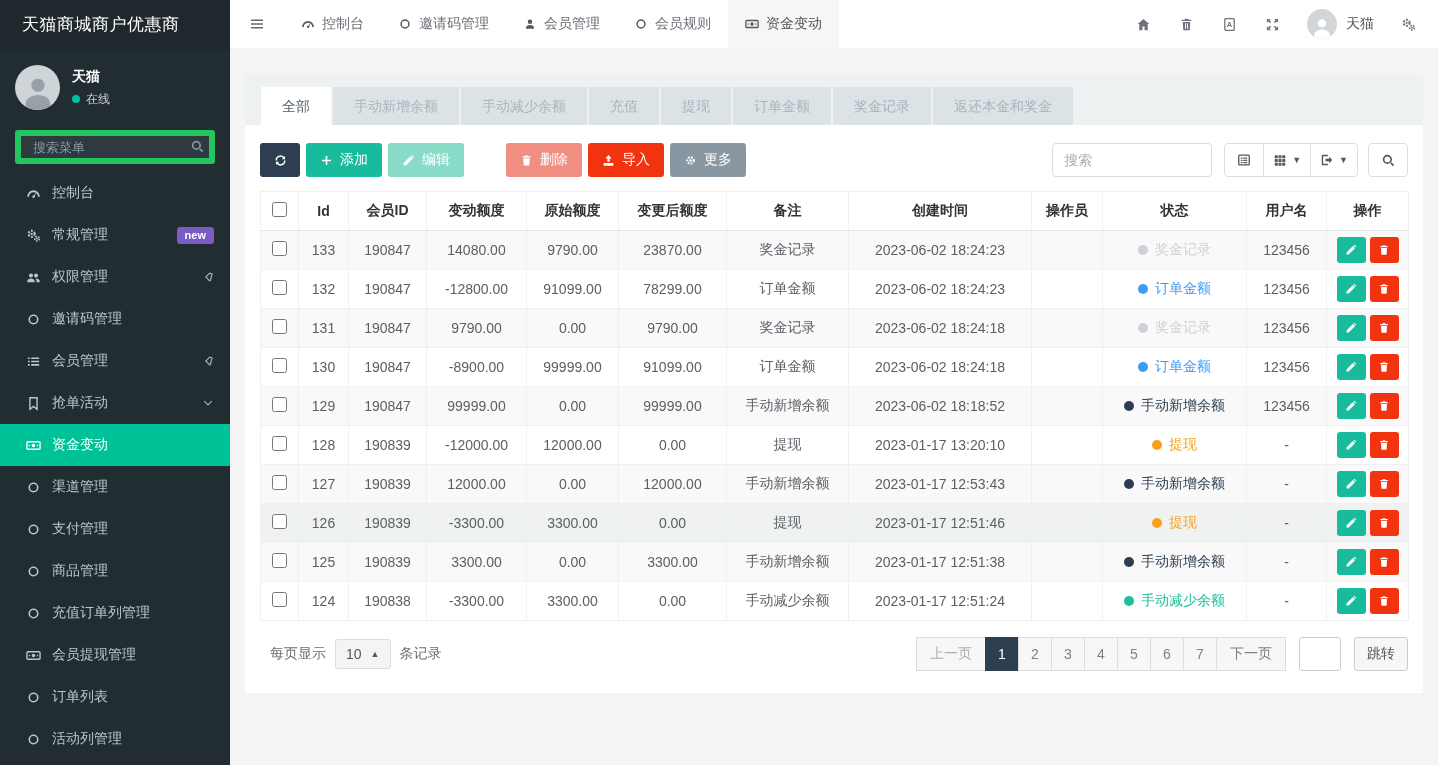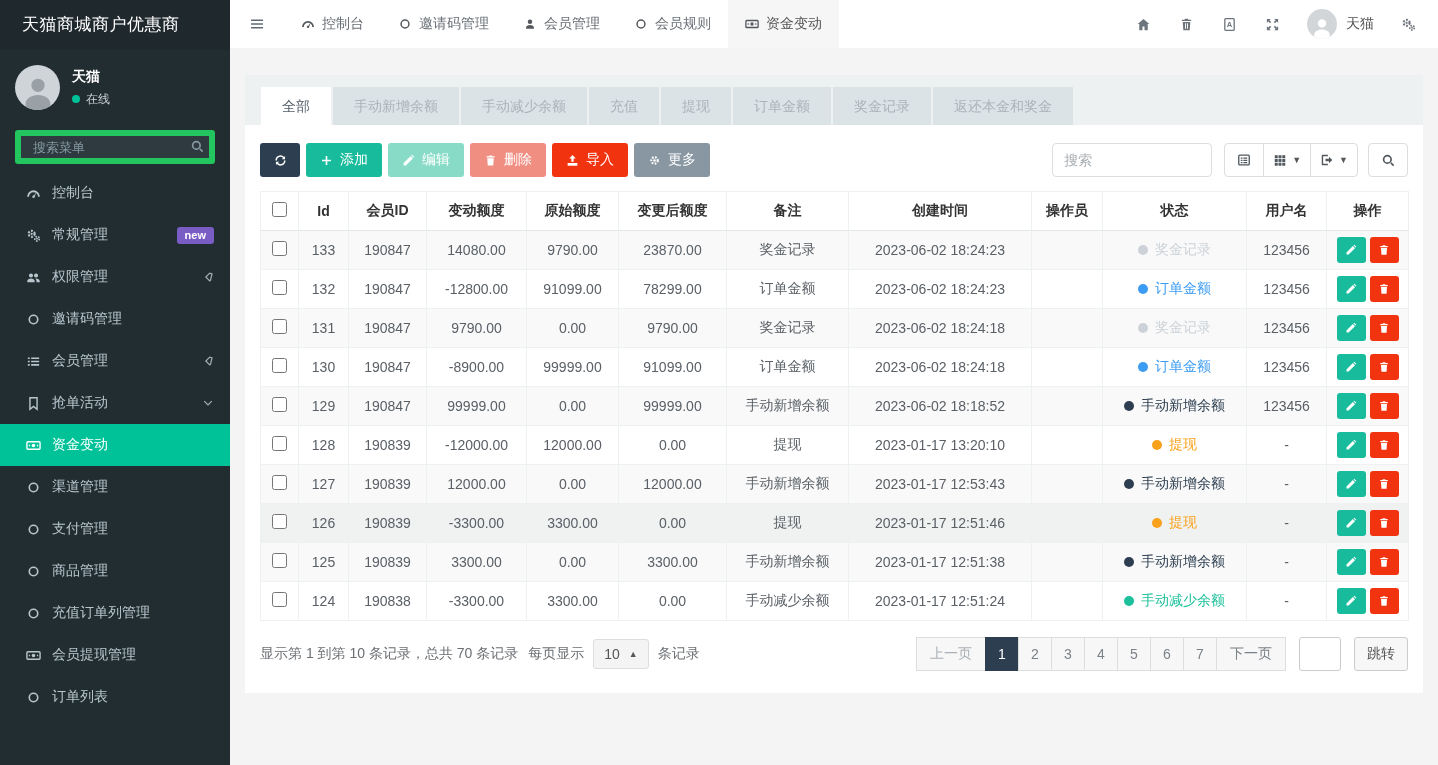--- a/index.html
+++ b/index.html
@@ -46,21 +46,21 @@
   .tab.active { background:#fff; color:#55606a; }
   .card-body { padding:18px 15px 22px; }
 
   
   .toolbar { display:flex; align-items:center; }
   .btn { height:34px; border:none; border-radius:3px; color:#fff; font-size:14px; display:inline-flex; align-items:center; gap:7px; padding:0 14px; margin-right:6px; cursor:pointer; font-family:inherit; }
   .btn .b-icon { font-size:13px; display:flex; }
   .btn-refresh { width:40px; justify-content:center; padding:0; background:var(--dark); }
   .btn-add { background:var(--teal); }
   .btn-edit { background:var(--tealDis); }
-  .btn-del { background:var(--redDis); }
+  .btn-del { background:var(--redDis);margin-left:36px; }
   .btn-import { background:var(--red); }
   .btn-more { background:var(--gray); }
   .toolbar-right { margin-left:auto; display:flex; align-items:center; }
   .search-input { width:160px; height:34px; border:1px solid #ddd; border-radius:4px; padding:12px 11px; font-size:14px; color:#555; font-family:inherit; margin-right:12px; }
   .search-input::placeholder { color:#a9aeb3; }
   .btn-group { display:flex; margin-right:10px; }
   .tool-btn { height:34px; min-width:40px; background:#fff; border:1px solid #ddd; display:flex; align-items:center; justify-content:center; gap:5px; color:#51585e; margin-left:-1px; cursor:pointer; font-size:14px; padding:0 9px; }
   .tool-btn:first-child { border-radius:4px 0 0 4px; margin-left:0; }
   .tool-btn:last-child { border-radius:0 4px 4px 0; }
   .tool-btn .caret { font-size:9px; }
@@ -243,20 +243,28 @@
         </span>
         <span>会员提现管理</span>
       </div>
       <div class="menu-item">
         <span class="mi-icon" style="display: inline-flex;">
           <svg viewBox="0 0 16 16" width="1em" height="1em" fill="currentColor">
             <circle cx="8" cy="8" r="4.5" fill="none" stroke="currentColor" stroke-width="1.7"></circle>
           </svg>
         </span>
         <span>订单列表</span>
+      </div>
+      <div class="menu-item">
+        <span class="mi-icon" style="display: inline-flex;">
+          <svg viewBox="0 0 16 16" width="1em" height="1em" fill="currentColor">
+            <circle cx="8" cy="8" r="4.5" fill="none" stroke="currentColor" stroke-width="1.7"></circle>
+          </svg>
+        </span>
+        <span>活动列管理</span>
       </div>
     </nav>
 </aside>
 
 <header class="navbar">
   <div class="nav-toggle">
       <svg viewBox="0 0 16 16" width="1em" height="1em" fill="currentColor">
         <path d="M2 3.6h12v1.5H2zM2 7.3h12v1.5H2zM2 11h12v1.5H2z"></path>
       </svg>
     </div>
@@ -709,21 +717,20 @@
                   <svg viewBox="0 0 16 16" width="1em" height="1em" fill="currentColor">
                     <path d="M6.4 1.8h3.2l.5 1H13v1.4H3V2.8h2.9zM4 5.2h8l-.6 9H4.6z"></path>
                     <path fill="#fff" d="M6.4 6.6h1v6h-1zM8.6 6.6h1v6h-1z"></path>
                   </svg>
                 </button></td>
             </tr>
           </tbody>
       </table>
 
       <div class="table-footer">
-        <span>显示第 1 到第 10 条记录，总共 70 条记录</span>
         <span style="margin-left:10px">每页显示</span>
         <button class="page-size-btn">
           <span>10</span>
           <span class="caret">▲</span>
         </button>
         <span>条记录</span>
         <div class="pager">
           <div class="page-group" id="page-group">
               <button class="page-btn prev">上一页</button>
               <button class="page-btn num active">1</button>

